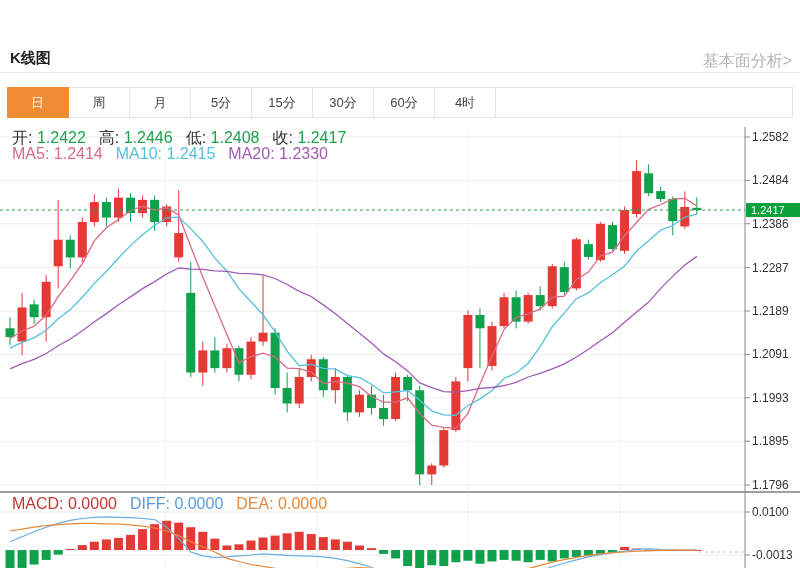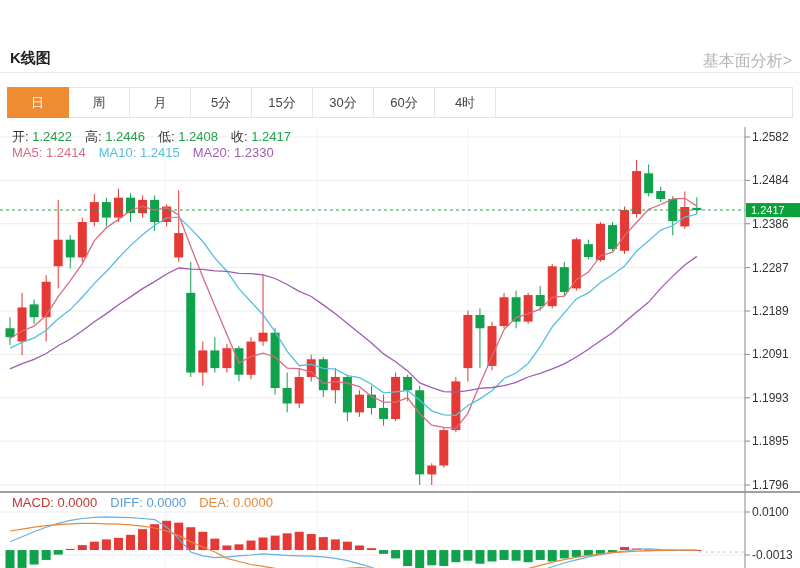--- a/index.html
+++ b/index.html
@@ -8,21 +8,21 @@
   .hdr{position:absolute;left:0;top:0;width:800px;height:30px;}
   .hdr .title{position:absolute;left:10px;top:7px;font-size:15px;font-weight:bold;color:#222;}
   .hdr .link{position:absolute;right:8px;top:9px;font-size:16px;color:#b5b5b5;cursor:pointer;}
   .hdr-line{position:absolute;left:0;top:30px;width:800px;height:1px;background:#ebebeb;}
   .tabbar{position:absolute;left:7px;top:45px;width:786px;height:31px;
           border:1px solid #e4e4e4;box-sizing:border-box;display:flex;background:#fff;}
   .tab{width:61px;height:29px;line-height:29px;text-align:center;font-size:13px;color:#444;
        border-right:1px solid #e4e4e4;cursor:pointer;background:#fff;box-sizing:border-box;}
   .tab.active{background:#ef8b31;color:#fffdf6;border-right-color:#ef8b31;
               height:31px;line-height:31px;margin:-1px 0 0 -1px;width:62px;}
-  .row{position:absolute;font-size:13px;white-space:nowrap;pointer-events:none;text-align:right;}
+  .row{position:absolute;font-size:16px;white-space:nowrap;pointer-events:none;text-align:right;}
   .row .pair{margin-right:13px;}
   .row .lb{color:#333;}
   svg{position:absolute;left:0;top:0;}
   text{font-family:"Liberation Sans",sans-serif;}
 </style>
 </head>
 <body>
 
 <div class="app">
   <div class="hdr">

